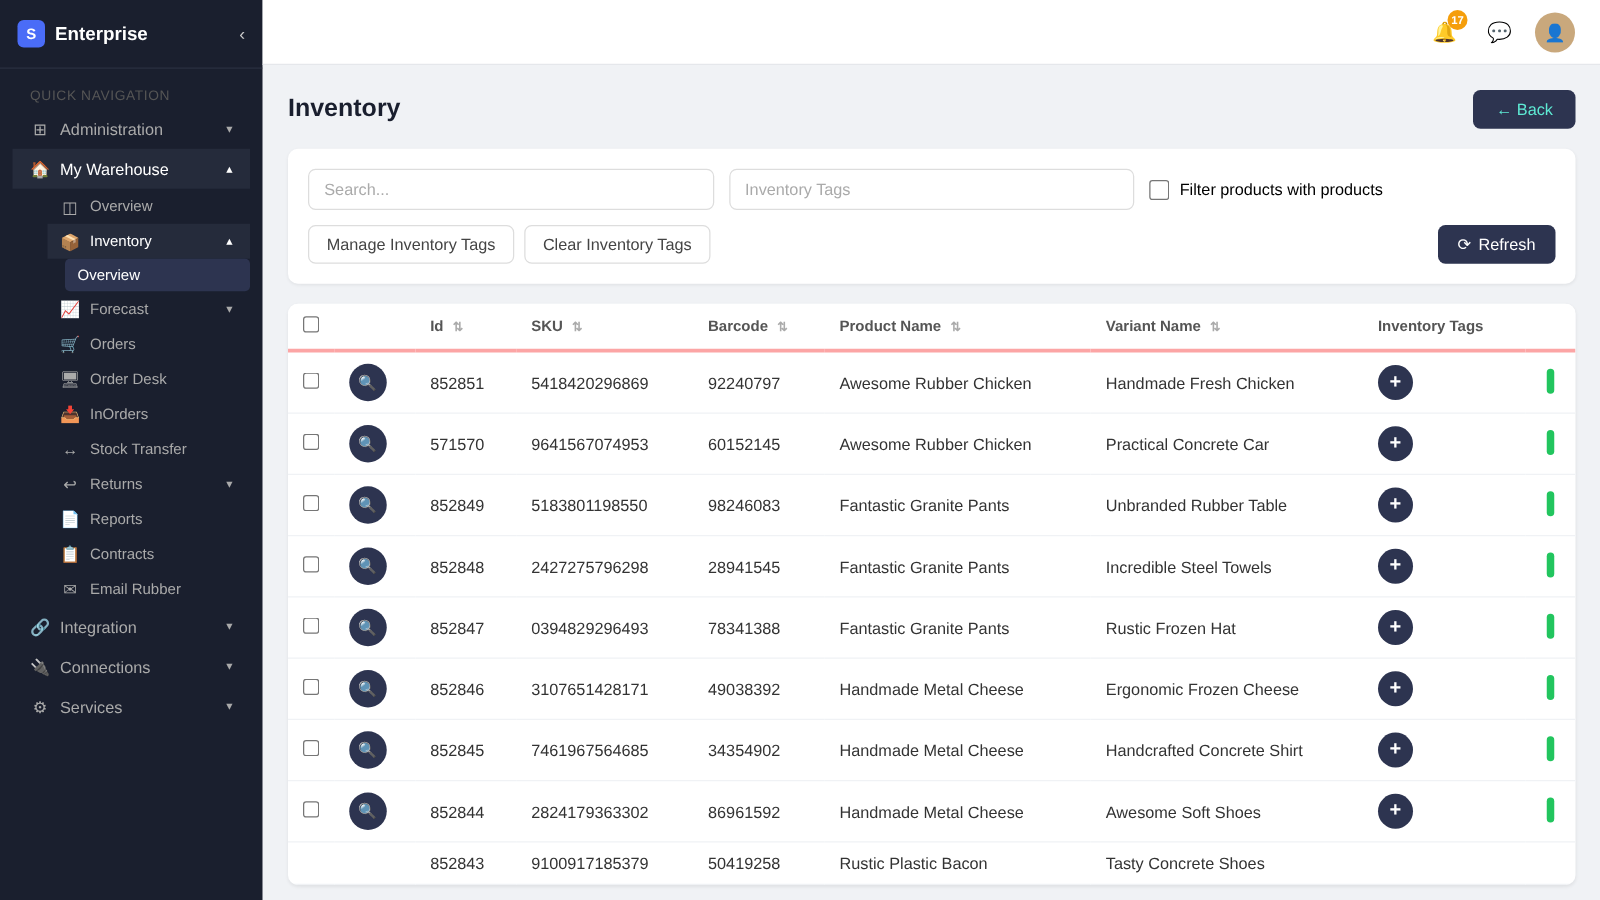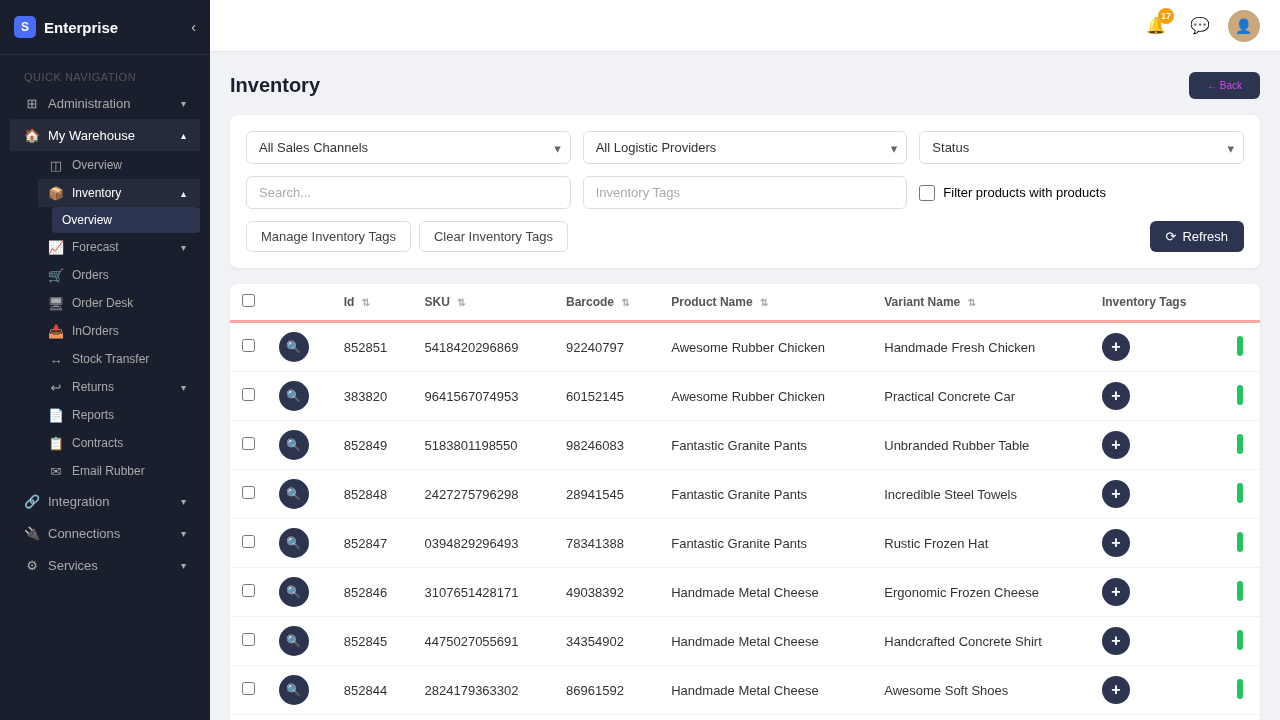--- a/index.html
+++ b/index.html
@@ -30,21 +30,21 @@
     .topbar-spacer { flex: 1; }
     .topbar-icons { display: flex; align-items: center; gap: 12px; }
     .topbar-icon-btn { position: relative; background: none; border: none; cursor: pointer; color: #666; font-size: 16px; width: 32px; height: 32px; display: flex; align-items: center; justify-content: center; border-radius: 50%; }
     .badge { position: absolute; top: -2px; right: -2px; background: #f59e0b; color: #fff; font-size: 9px; font-weight: bold; border-radius: 50%; width: 16px; height: 16px; display: flex; align-items: center; justify-content: center; }
     .avatar { width: 32px; height: 32px; border-radius: 50%; background: #c9a87c; overflow: hidden; cursor: pointer; display: flex; align-items: center; justify-content: center; color: #fff; font-size: 14px; }
 
     
     .content { flex: 1; overflow-y: auto; padding: 20px; }
     .page-header { display: flex; align-items: center; justify-content: space-between; margin-bottom: 16px; }
     .page-title { font-size: 20px; font-weight: 600; color: #1a1f2e; }
-    .back-btn { background: #2d3450; color: #d946ef; border: none; padding: 8px 18px; border-radius: 6px; cursor: pointer; font-size: 10px; display: flex; align-items: center; gap: 6px; }
+    .back-btn { background: #2d3450; color: #5eead4; border: none; padding: 8px 18px; border-radius: 6px; cursor: pointer; font-size: 13px; display: flex; align-items: center; gap: 6px; }
 
     
     .filter-card { background: #fff; border-radius: 8px; padding: 16px; margin-bottom: 0; box-shadow: 0 1px 3px rgba(0,0,0,0.07); }
     .filter-row { display: flex; gap: 12px; margin-bottom: 12px; }
     .filter-select-wrap { flex: 1; position: relative; }
     .filter-select-wrap select { width: 100%; border: 1px solid #ddd; border-radius: 6px; padding: 8px 12px; font-size: 13px; color: #333; background: #fff; appearance: none; cursor: pointer; }
     .filter-select-wrap::after { content: '▾'; position: absolute; right: 10px; top: 50%; transform: translateY(-50%); pointer-events: none; color: #666; }
 
     .search-input-wrap { flex: 1; position: relative; }
     .search-input-wrap input { width: 100%; border: 1px solid #ddd; border-radius: 6px; padding: 8px 12px; font-size: 13px; color: #333; }
@@ -189,37 +189,20 @@
   </div>
 
   <div class="content">
     <div class="page-header">
       <h1 class="page-title">Inventory</h1>
       <button class="back-btn">← Back</button>
     </div>
 
     <div class="filter-card">
 
-      <div class="filter-row">
-        <div class="filter-select-wrap">
-          <select>
-            <option>All Sales Channels</option>
-          </select>
-        </div>
-        <div class="filter-select-wrap">
-          <select>
-            <option>All Logistic Providers</option>
-          </select>
-        </div>
-        <div class="filter-select-wrap">
-          <select>
-            <option>Status</option>
-          </select>
-        </div>
-      </div>
 
       <div class="filter-row">
         <div class="search-input-wrap">
           <input type="text" placeholder="Search..." style="">
         </div>
         <div class="tags-input-wrap">
           <input type="text" placeholder="Inventory Tags" style="">
         </div>
         <div class="filter-checkbox-row">
           <input type="checkbox" id="filter-inv" style="">
@@ -280,21 +263,21 @@
   </tr>
             <tr>
     <td class="row-checkbox">
       <input type="checkbox" style="">
     </td>
     <td>
       <button class="search-btn">
         <span>🔍</span>
       </button>
     </td>
-    <td>383820</td>
+    <td>571570</td>
     <td>9641567074953</td>
     <td>60152145</td>
     <td>Awesome Rubber Chicken</td>
     <td>Practical Concrete Car</td>
     <td>
       <button class="add-tag-btn">+</button>
     </td>
     <td class="col-indicator">
       <span class="row-indicator"></span>
     </td>
@@ -386,21 +369,21 @@
             <tr>
     <td class="row-checkbox">
       <input type="checkbox" style="">
     </td>
     <td>
       <button class="search-btn">
         <span>🔍</span>
       </button>
     </td>
     <td>852845</td>
-    <td>4475027055691</td>
+    <td>7461967564685</td>
     <td>34354902</td>
     <td>Handmade Metal Cheese</td>
     <td>Handcrafted Concrete Shirt</td>
     <td>
       <button class="add-tag-btn">+</button>
     </td>
     <td class="col-indicator">
       <span class="row-indicator"></span>
     </td>
   </tr>

